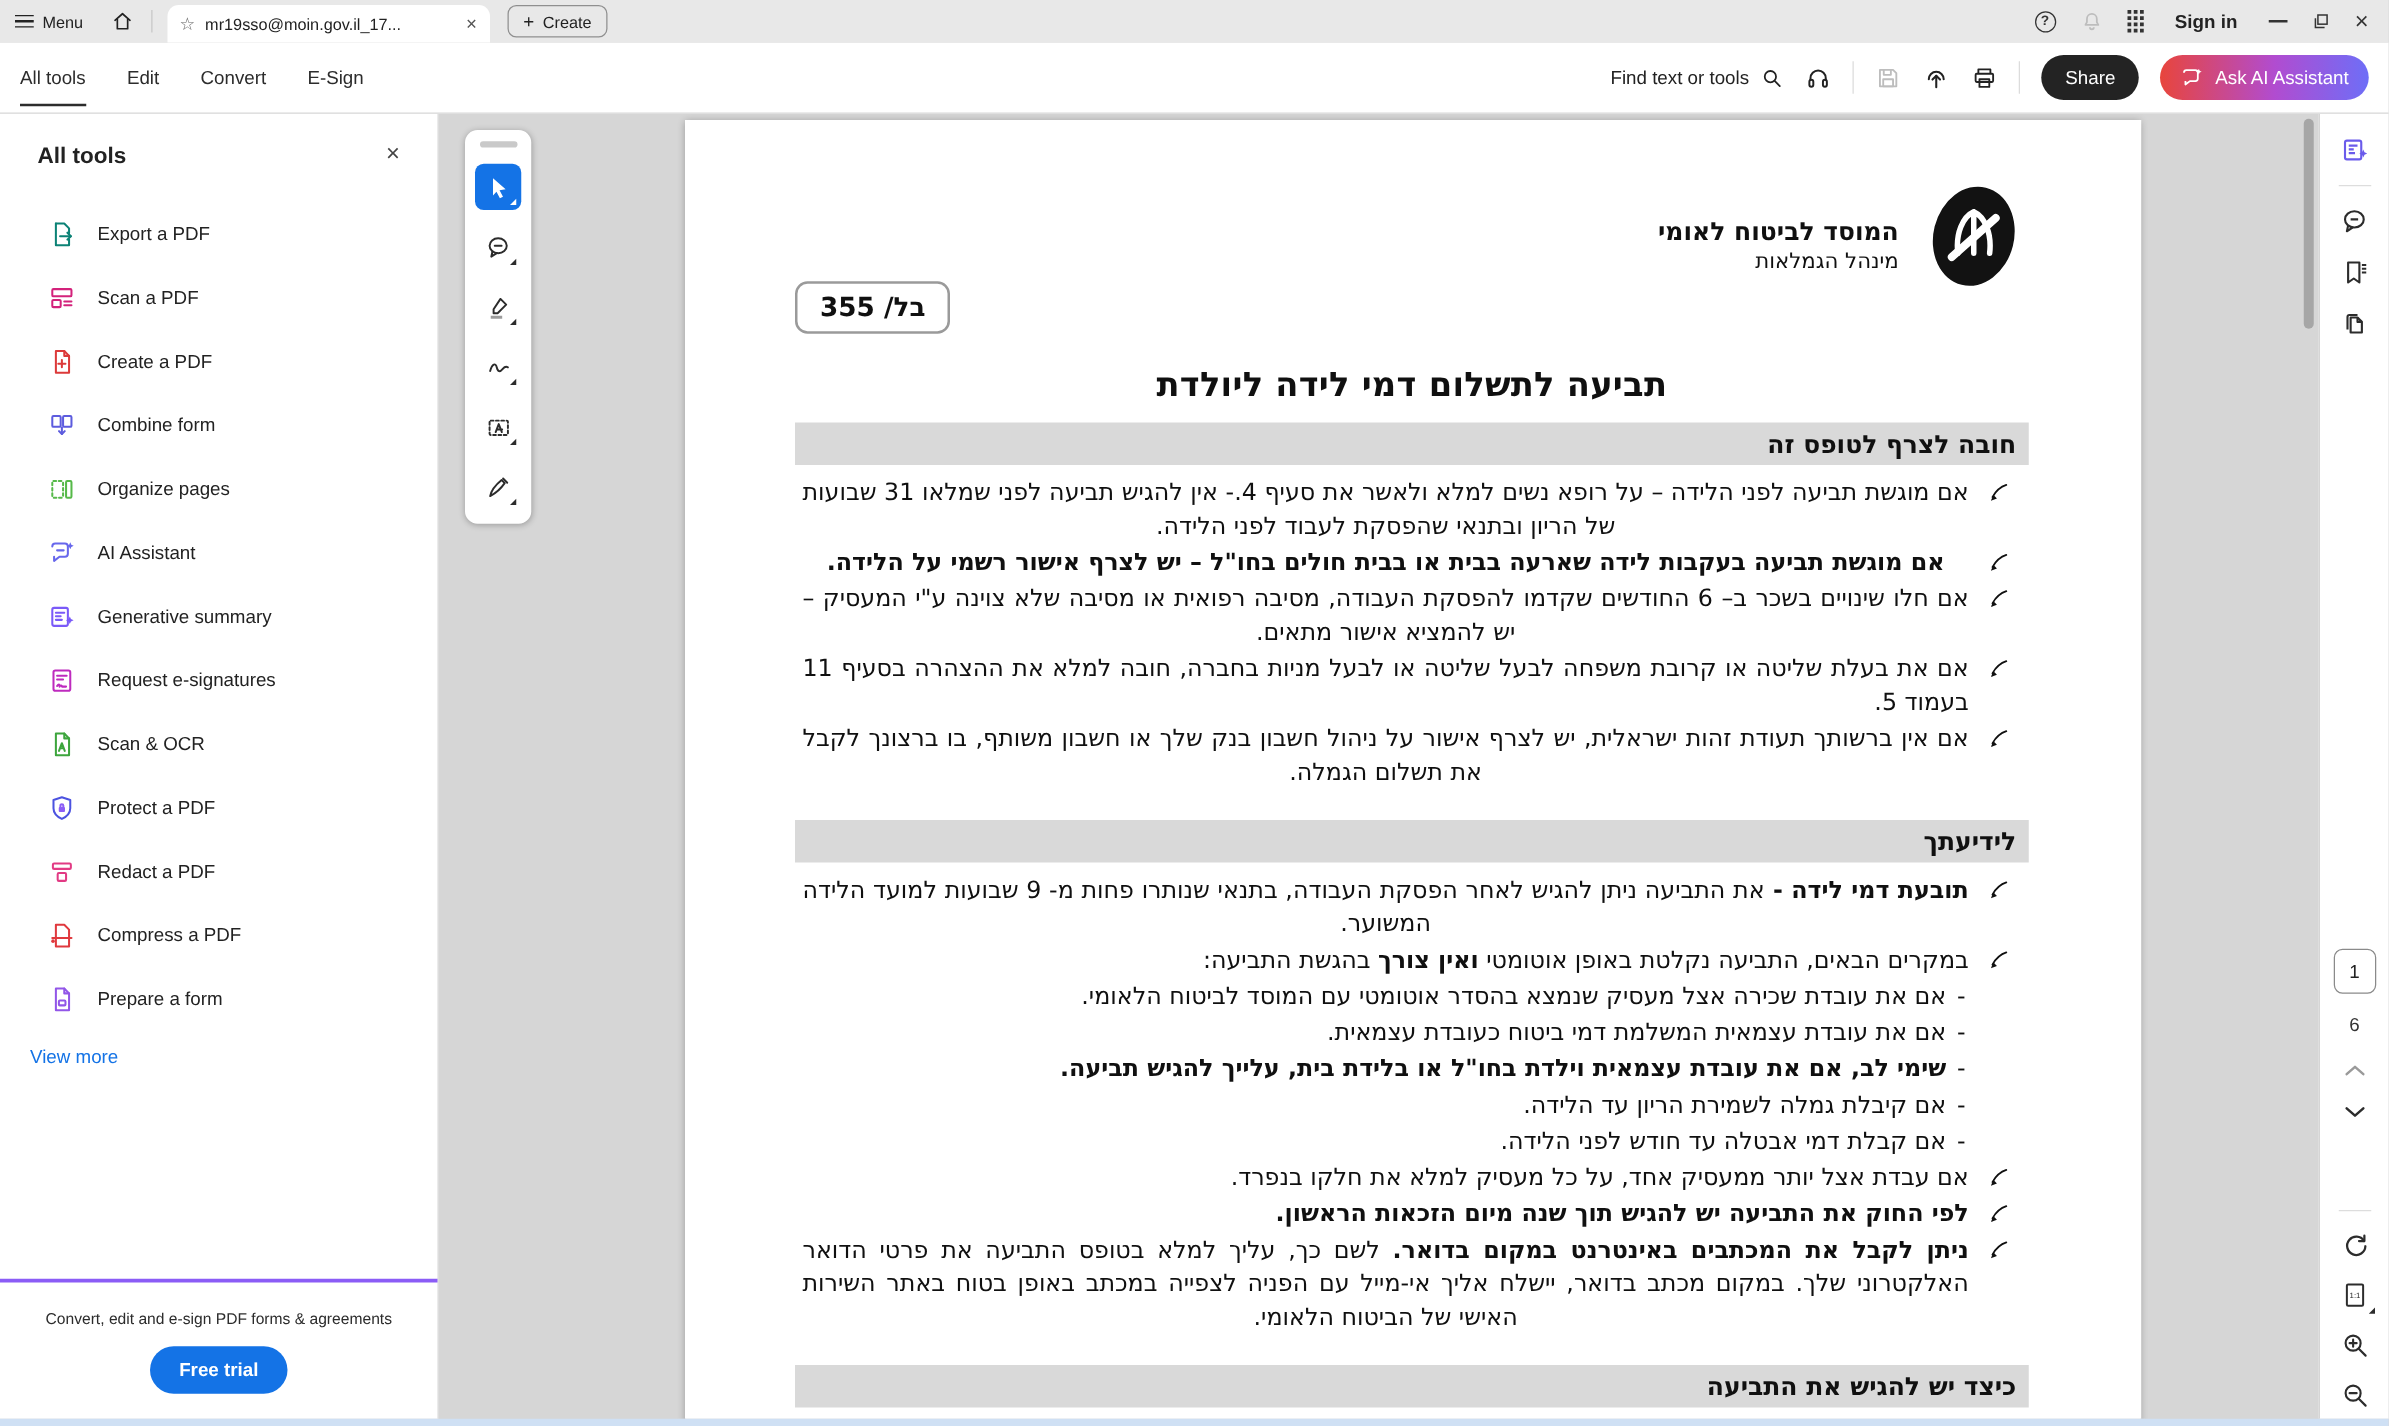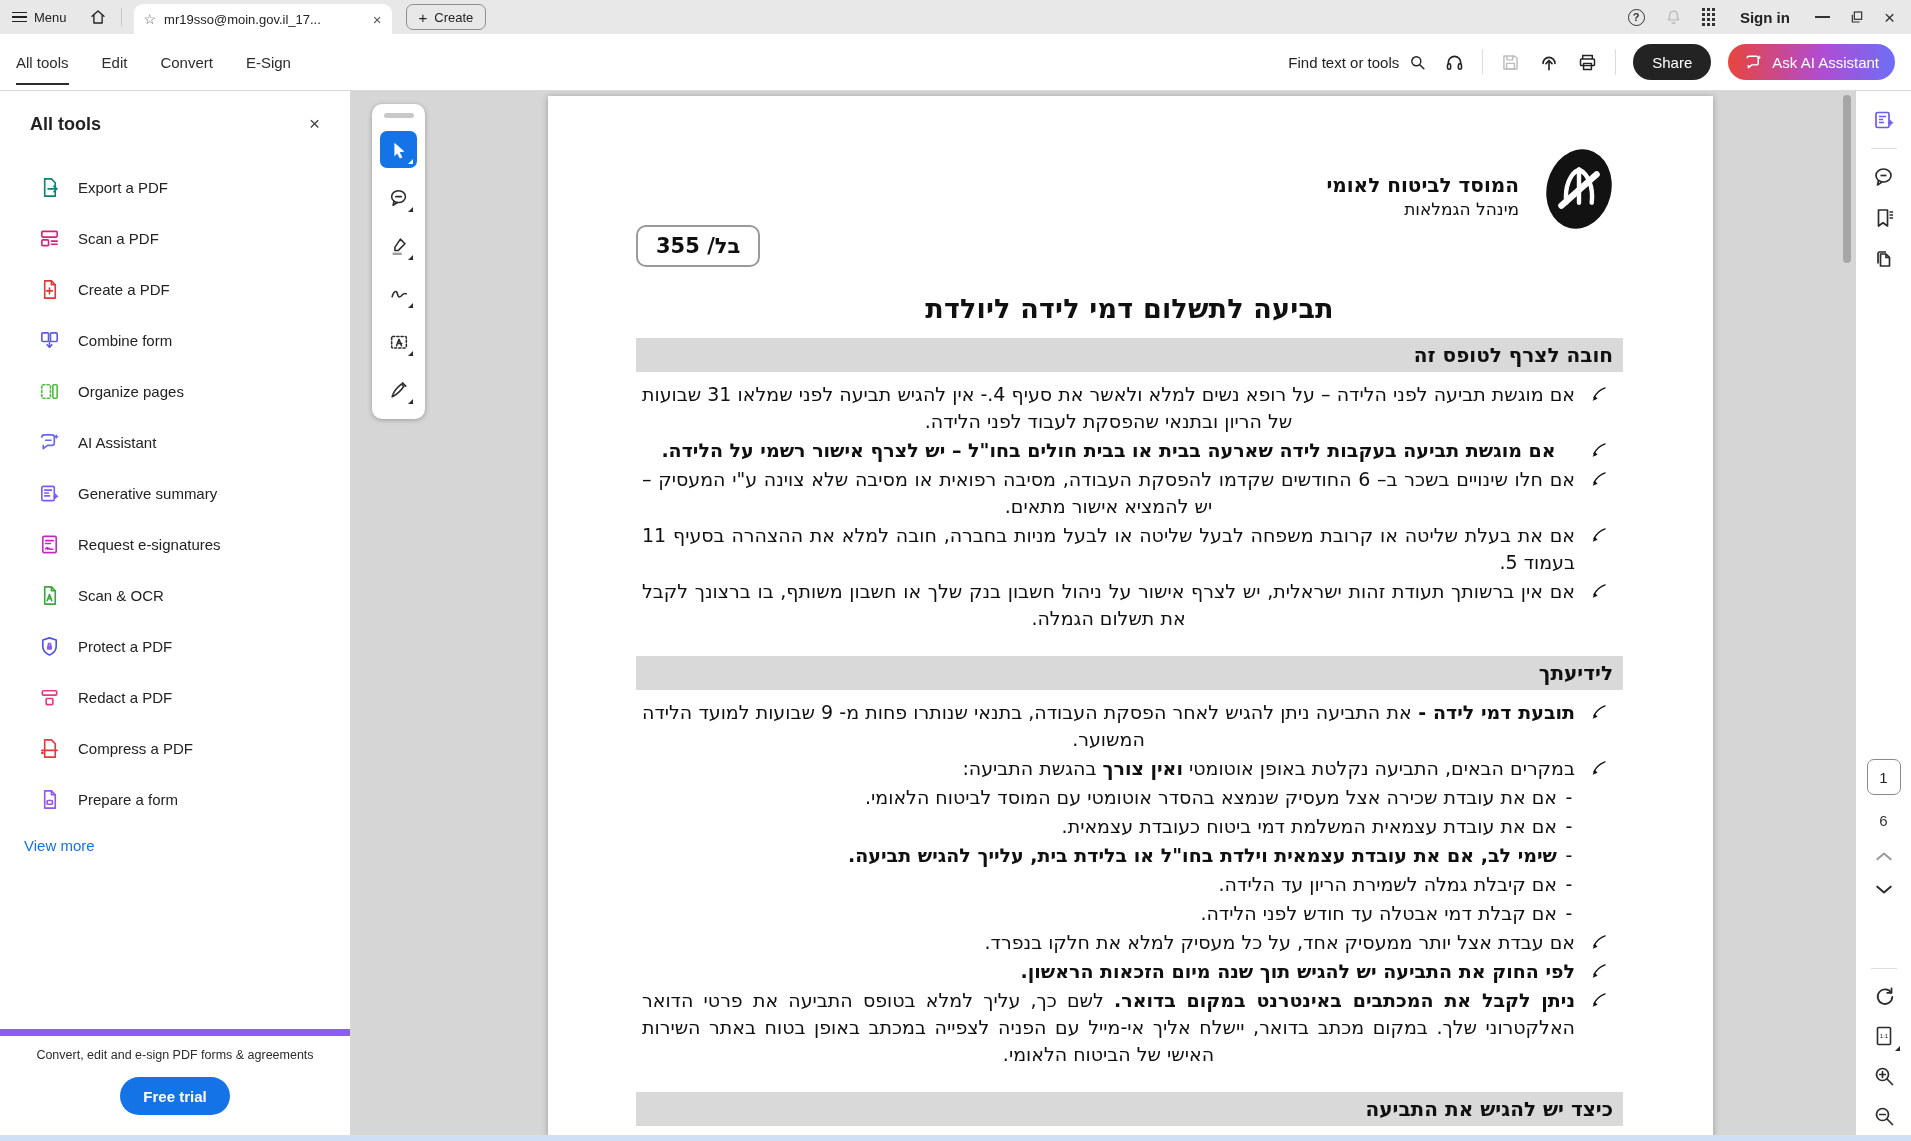--- a/index.html
+++ b/index.html
@@ -45,21 +45,21 @@
 
   
   #sidebar{width:351px;background:#fff;border-right:1px solid #d8d8d8;position:relative;flex:none}
   .sb-head{display:flex;justify-content:space-between;align-items:center;padding:22px 30px 0 30px}
   .sb-title{font-size:18px;font-weight:bold;color:#222}
   .sb-close{font-size:19px;color:#444;cursor:pointer}
   #tool-list{margin-top:27px}
   .tool{height:51px;display:flex;align-items:center;gap:17px;padding-left:38px;font-size:15px;color:#222;cursor:pointer}
   .tool svg{width:23px;height:23px;flex:none}
   .view-more{color:#1473e6;font-size:15px;padding:12px 0 0 24px;cursor:pointer;display:inline-block}
-  .sb-bottom{position:absolute;left:0;right:0;bottom:0;border-top:7px solid #8b5cf6;padding:12px 10px 20px;text-align:center}
+  .sb-bottom{position:absolute;left:0;right:0;bottom:0;border-top:3px solid #8b5cf6;padding:22px 10px 20px;text-align:center}
   .promo{font-size:12.5px;color:#2c2c2c}
   .free-trial{margin-top:15px;background:#1473e6;color:#fff;border:none;border-radius:19px;height:38px;padding:0 23px;font-size:15px;font-weight:bold;cursor:pointer}
 
   
   #quick-tools{position:absolute;left:372px;top:104px;width:53px;background:#fff;border-radius:10px;box-shadow:0 1px 5px rgba(0,0,0,.28);padding:9px 0 11px;display:flex;flex-direction:column;align-items:center;gap:11px;z-index:10}
   .qt-handle{width:30px;height:5px;border-radius:3px;background:#c9c9c9;margin-bottom:2px;cursor:grab}
   .qt{width:37px;height:37px;border-radius:7px;display:flex;align-items:center;justify-content:center;position:relative;cursor:pointer;color:#2c2c2c}
   .qt::after{content:"";position:absolute;right:4px;bottom:4px;border-style:solid;border-width:0 0 5px 5px;border-color:transparent transparent #2c2c2c transparent}
   .qt.active{background:#1473e6;color:#fff}
   .qt.active::after{border-color:transparent transparent #fff transparent}

